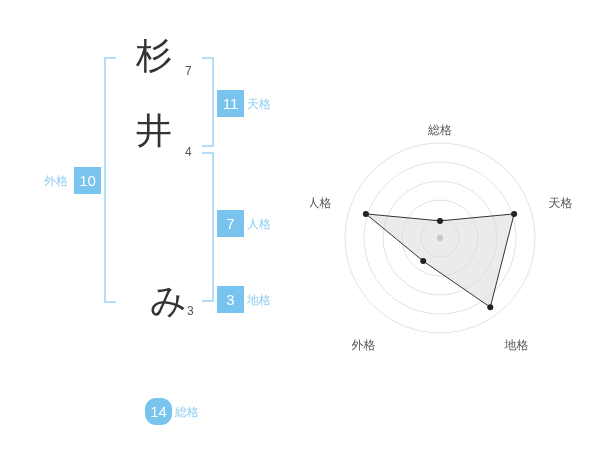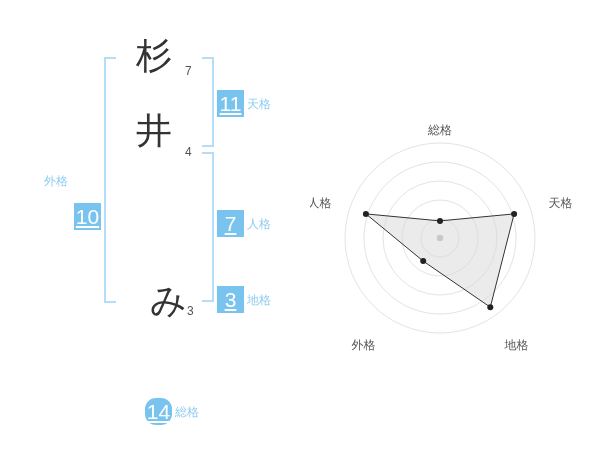--- a/index.html
+++ b/index.html
@@ -7,21 +7,21 @@
   .stage{position:relative;width:600px;height:470px;background:#ffffff;overflow:hidden;}
 
   .char{position:absolute;font-size:36px;line-height:1;color:#333;}
   .stroke-num{position:absolute;font-size:12px;color:#555;}
 
   .bracket{position:absolute;box-sizing:border-box;}
   .bracket-right-open{border-left:2px solid #b5def6;border-top:2px solid #b5def6;border-bottom:2px solid #b5def6;}
   .bracket-left-open{border-right:2px solid #b5def6;border-top:2px solid #b5def6;border-bottom:2px solid #b5def6;}
 
   .badge{position:absolute;width:27px;height:27px;background:#79c3ef;color:#ffffff;
-         display:flex;align-items:center;justify-content:center;font-size:21px;text-decoration:underline;}
+         display:flex;align-items:center;justify-content:center;font-size:15px;}
   .kaku-label{position:absolute;font-size:12px;color:#8fcdf2;line-height:1;}
 
   .radar-wrap{position:absolute;left:310px;top:118px;width:270px;height:240px;}
 </style>
 </head>
 <body>
 
 <div class="stage">
 
   <div class="char" style="left:136px;top:38px;">杉</div>
@@ -30,21 +30,21 @@
 
   <div class="stroke-num" style="left:185px;top:64px;">7</div>
   <div class="stroke-num" style="left:185px;top:145px;">4</div>
   <div class="stroke-num" style="left:187px;top:304px;">3</div>
 
   <div class="bracket bracket-right-open" style="left:104px;top:57px;width:12px;height:246px;"></div>
   <div class="bracket bracket-left-open" style="left:202px;top:57px;width:12px;height:90px;"></div>
   <div class="bracket bracket-left-open" style="left:202px;top:152px;width:12px;height:150px;"></div>
 
   <div class="kaku-label" style="left:44px;top:175px;">外格</div>
-  <div class="badge" style="left:74px;top:167px;margin-top:36px;">10</div>
+  <div class="badge" style="left:74px;top:167px;">10</div>
 
   <div class="badge" style="left:217px;top:90px;">11</div>
   <div class="kaku-label" style="left:247px;top:98px;">天格</div>
 
   <div class="badge" style="left:217px;top:210px;">7</div>
   <div class="kaku-label" style="left:247px;top:218px;">人格</div>
 
   <div class="badge" style="left:217px;top:286px;">3</div>
   <div class="kaku-label" style="left:247px;top:294px;">地格</div>
 

